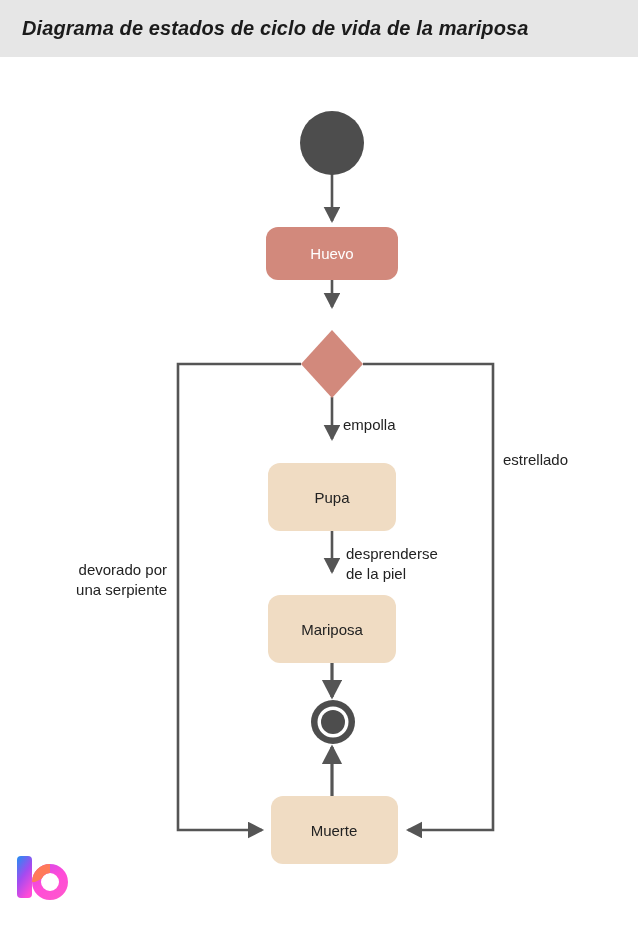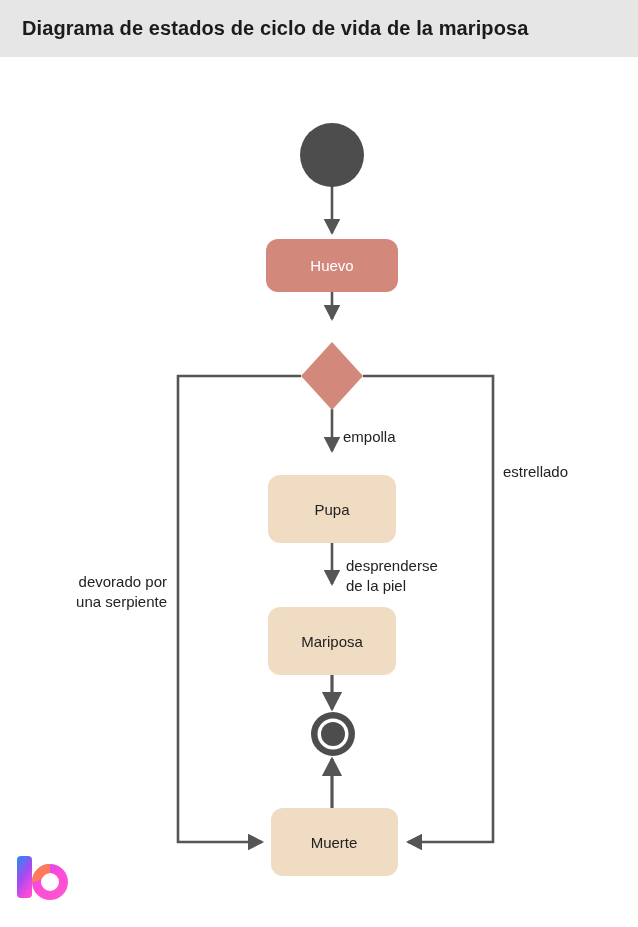--- a/index.html
+++ b/index.html
@@ -33,25 +33,26 @@
     position: absolute;
     left: 22px;
     top: 0;
     height: 57px;
     line-height: 57px;
     font-size: 20px;
     font-weight: bold;
     color: #1b1b1b;
     letter-spacing: 0.1px;
     white-space: nowrap;
+    font-style: italic;
   }
   .canvas {
     position: absolute;
     left: 0;
-    top: 69px;
+    top: 57px;
     width: 638px;
     height: 846px;
     background: #ffffff;
   }
   .diagram-svg {
     position: absolute;
     left: 0;
     top: 0;
   }
   .node-label {

